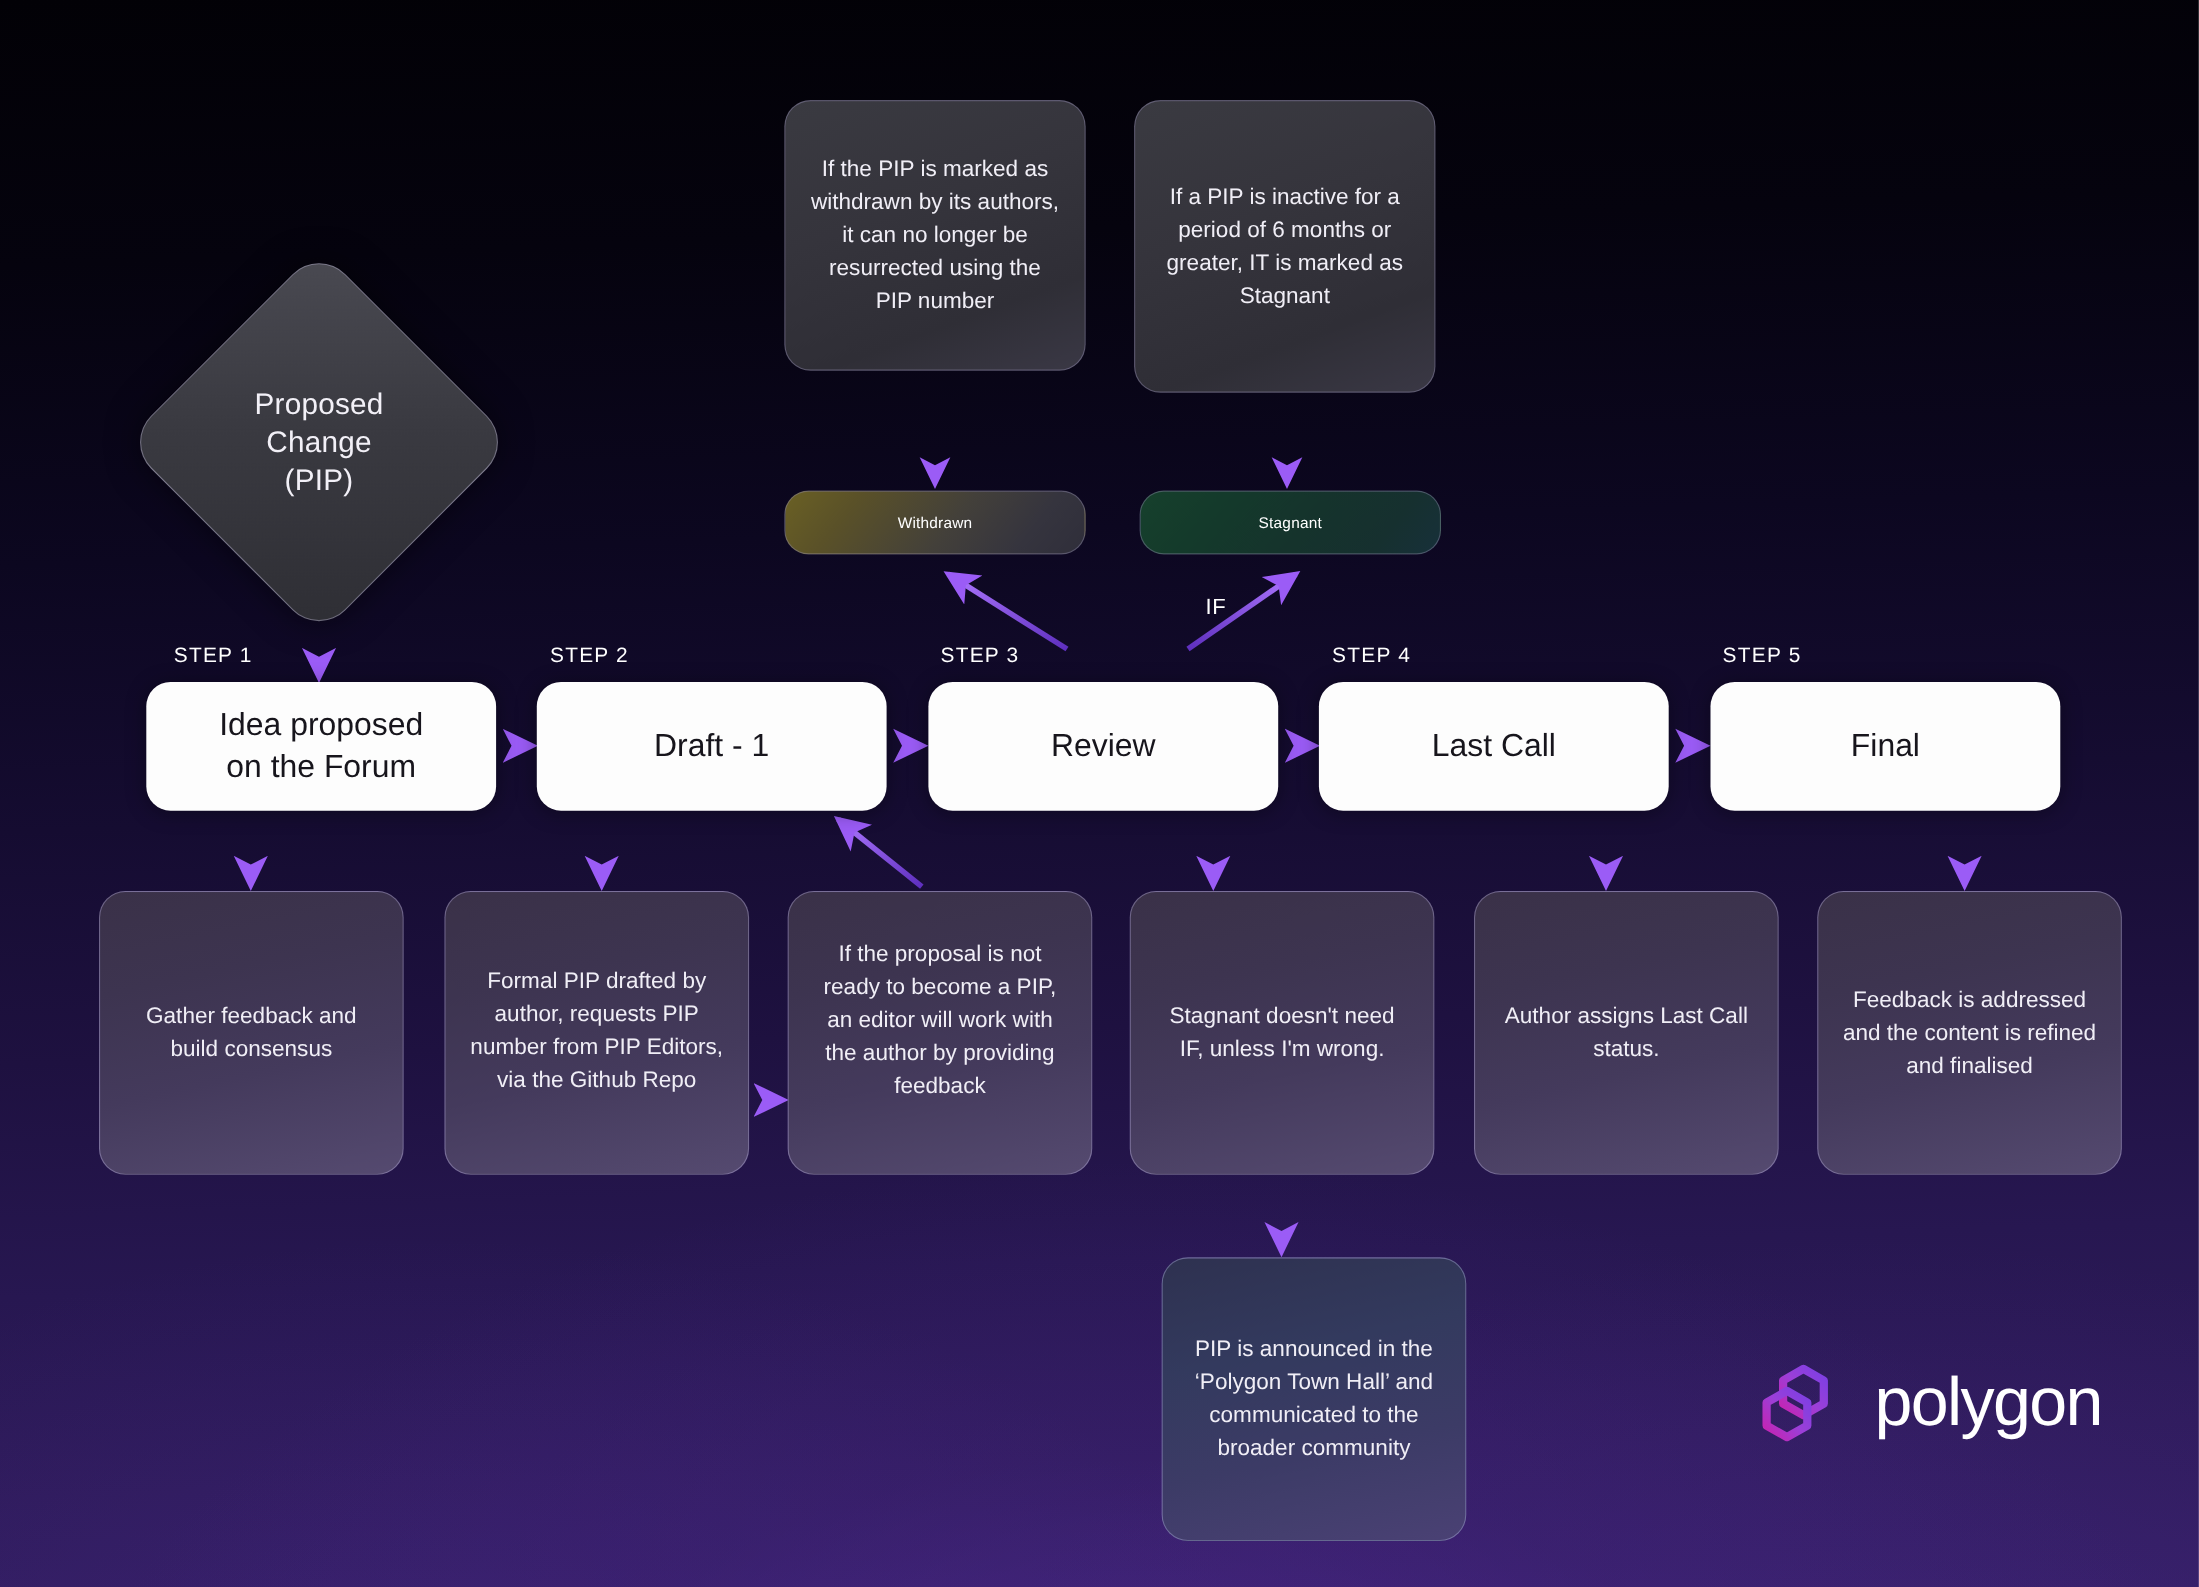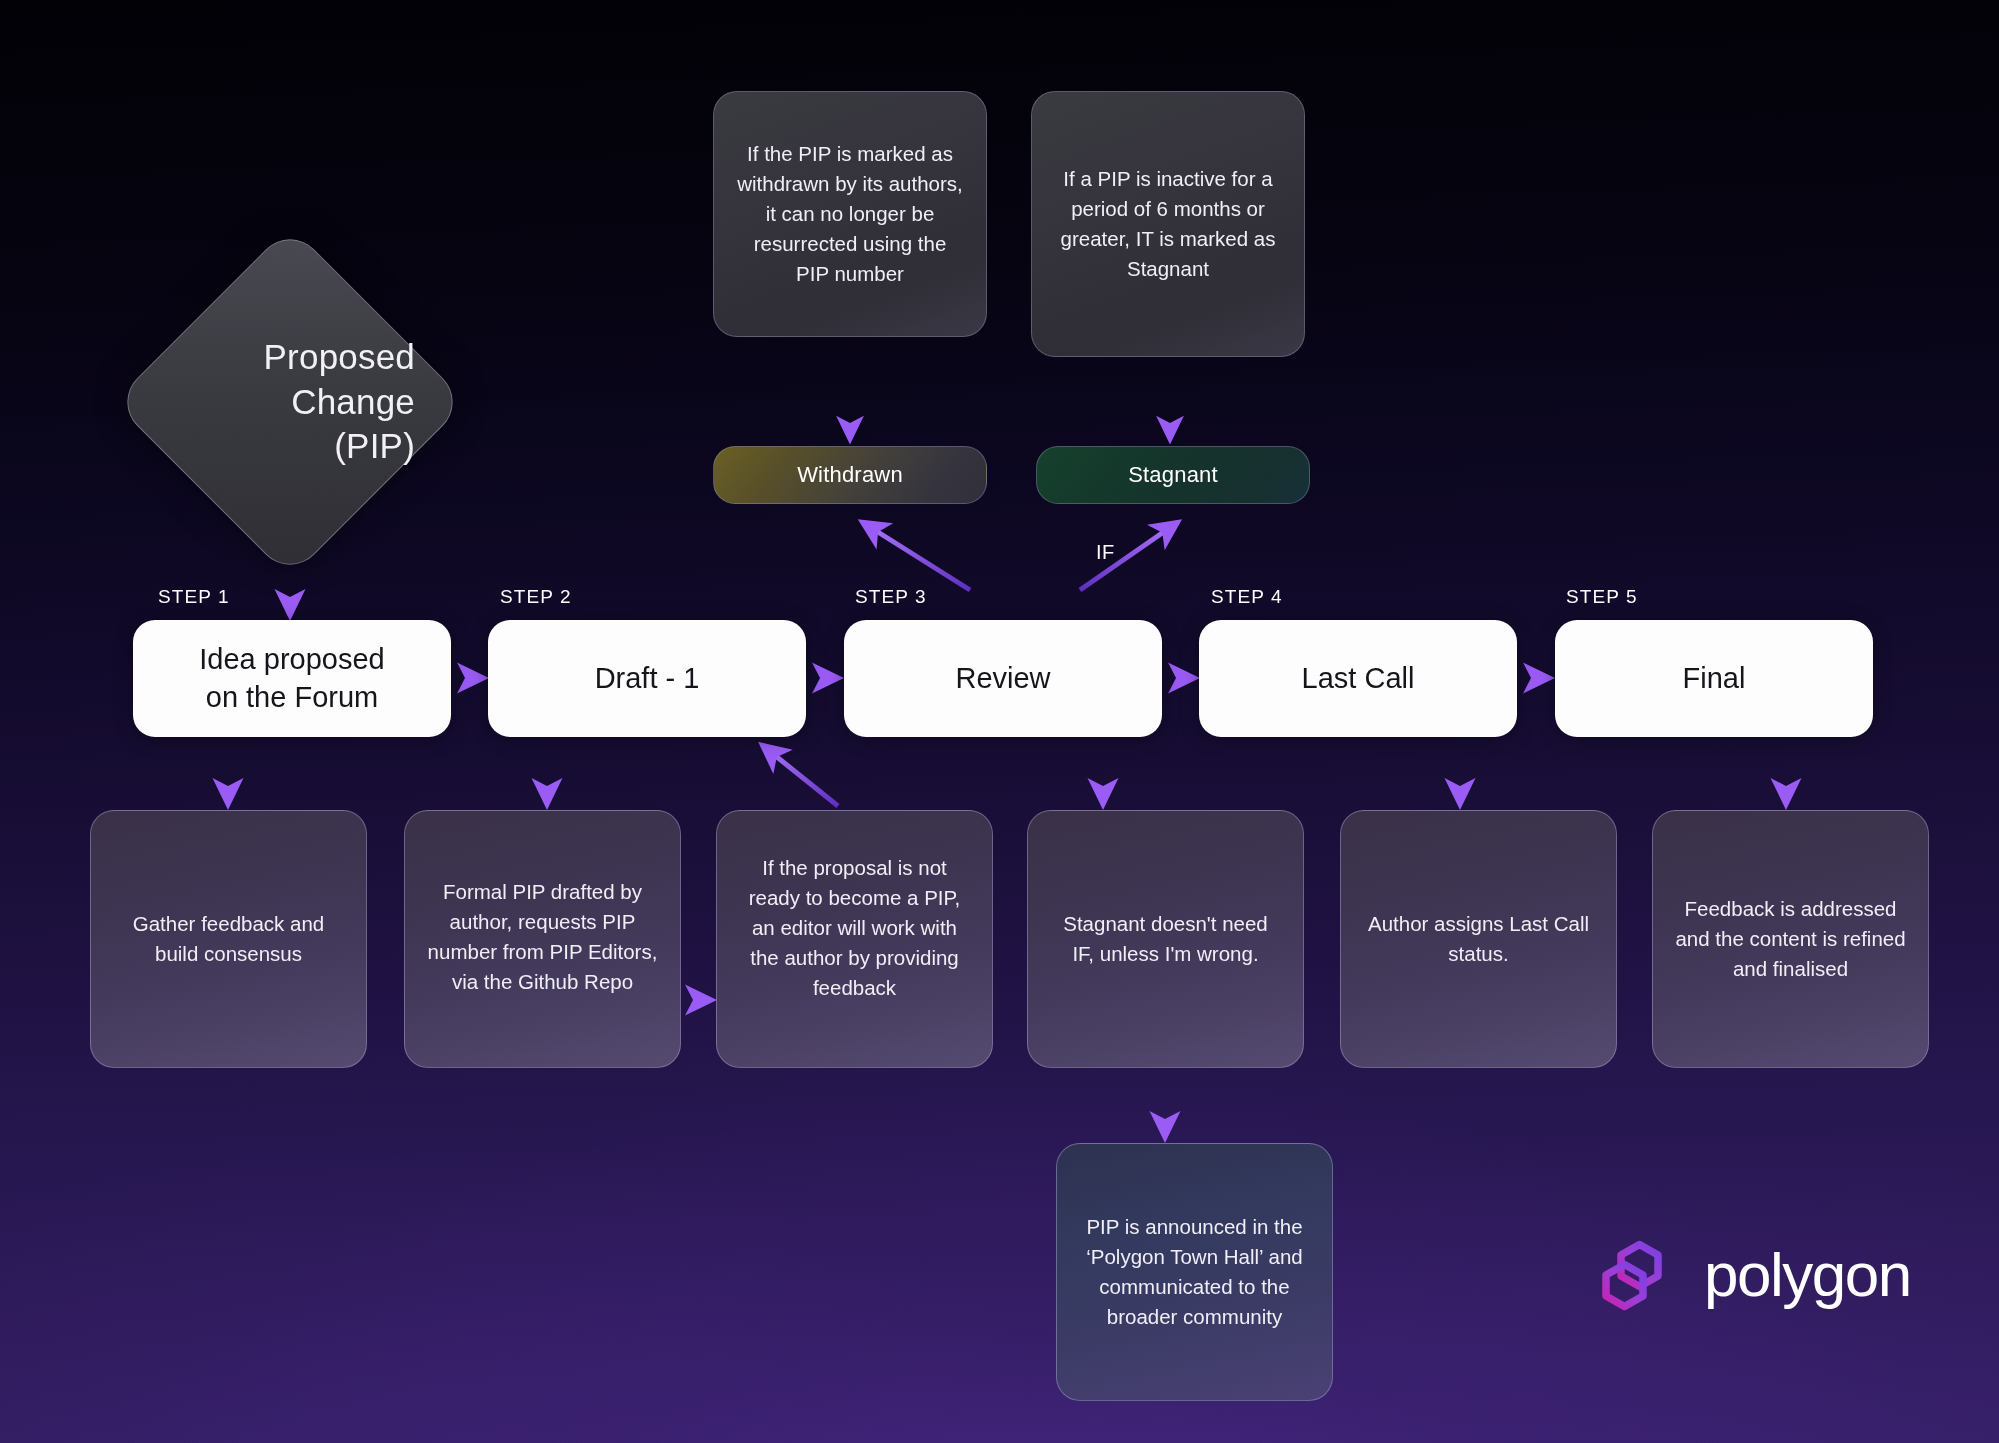--- a/index.html
+++ b/index.html
@@ -27,22 +27,22 @@
     position: absolute; inset: 0;
     transform: rotate(45deg);
     border-radius: 34px;
     background: linear-gradient(135deg, #4a4a52 0%, #3a3a41 45%, #2e2e34 100%);
     border: 1px solid rgba(190,185,215,0.42);
     box-shadow: 0 0 30px rgba(0,0,0,0.5);
   }
   .diamond-label {
     position: absolute; inset: 0;
     display: flex; flex-direction: column;
-    align-items: flex-end; justify-content: center;
-    color: #f2f0f7; font-size: 35px; line-height: 1.28;
+    align-items: center; justify-content: center;
+    color: #f2f0f7; font-size: 27px; line-height: 1.28;
     text-align: center; letter-spacing: 0.2px;
   }
 
   
   .step-box {
     background: #fdfdfd;
     border-radius: 22px;
     display: flex; align-items: center; justify-content: center;
     text-align: center;
     color: #17151c;
@@ -80,21 +80,21 @@
     border-color: rgba(176,178,226,0.42);
     margin-left: 29px;
   }
   .mid-align  { align-items: center; }
   .top-align  { align-items: flex-start; }
 
   
   .pill {
     border-radius: 22px;
     display: flex; align-items: center; justify-content: center;
-    color: #ffffff; font-size: 22px; letter-spacing: 0.2px;
+    color: #ffffff; font-size: 14px; letter-spacing: 0.2px;
     border: 1px solid rgba(150,145,180,0.40);
   }
   .pill-withdrawn {
     background: linear-gradient(128deg, #6a6024 0%, #5a5128 22%, #43403a 55%, #35343e 80%, #2f2e3a 100%);
   }
   .pill-stagnant {
     background: linear-gradient(128deg, #16402c 0%, #143a2b 25%, #15332c 55%, #16302f 80%, #17303a 100%);
   }
 
   

